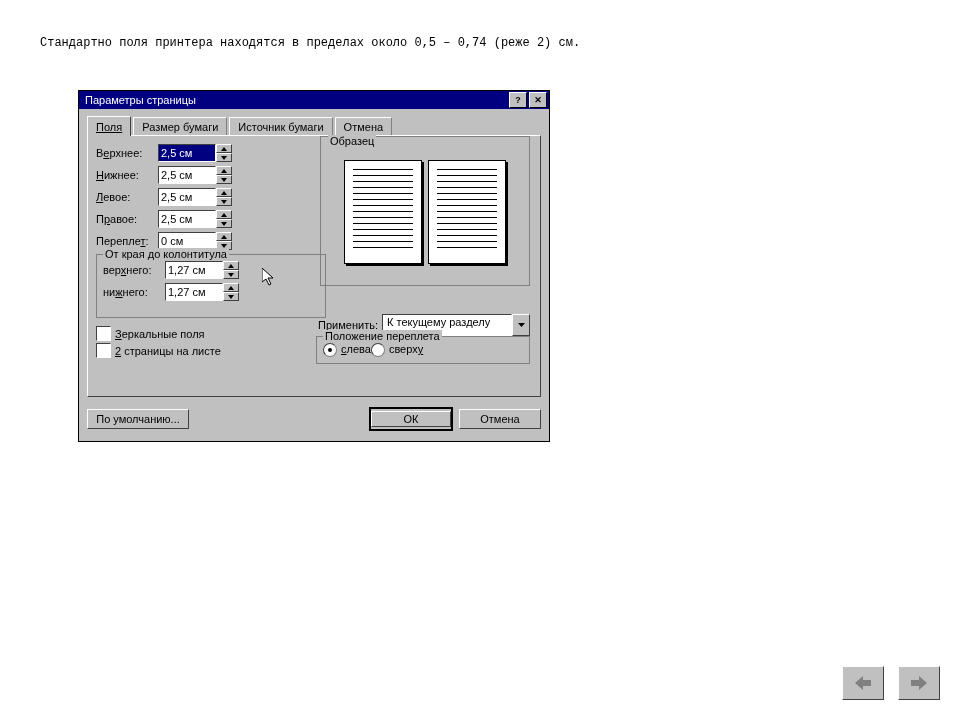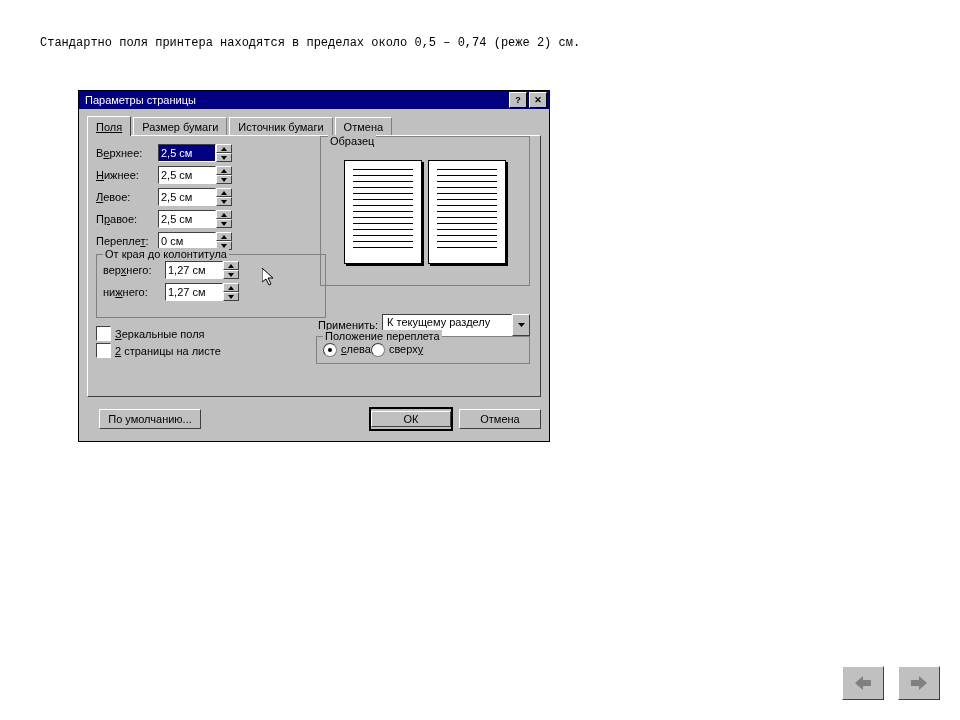--- a/index.html
+++ b/index.html
@@ -286,21 +286,21 @@
               <span><span class="u">с</span>лева</span>
             </div>
           <div class="radio">
               <div class="rcircle"></div>
               <span>сверх<span class="u">у</span></span>
             </div>
         </div>
 
       </div>
       <div class="bottom">
-        <div class="btn" style="min-width:100px;margin-left:12px">По умолчанию...</div>
+        <div class="btn" style="min-width:100px;margin-left:0">По умолчанию...</div>
         <div class="grow"></div>
         <div class="btn default">
             <div class="inner">ОК</div>
           </div>
         <div class="btn">Отмена</div>
       </div>
     </div>
   </div>
 
   <svg class="cursor" width="16" height="20">

